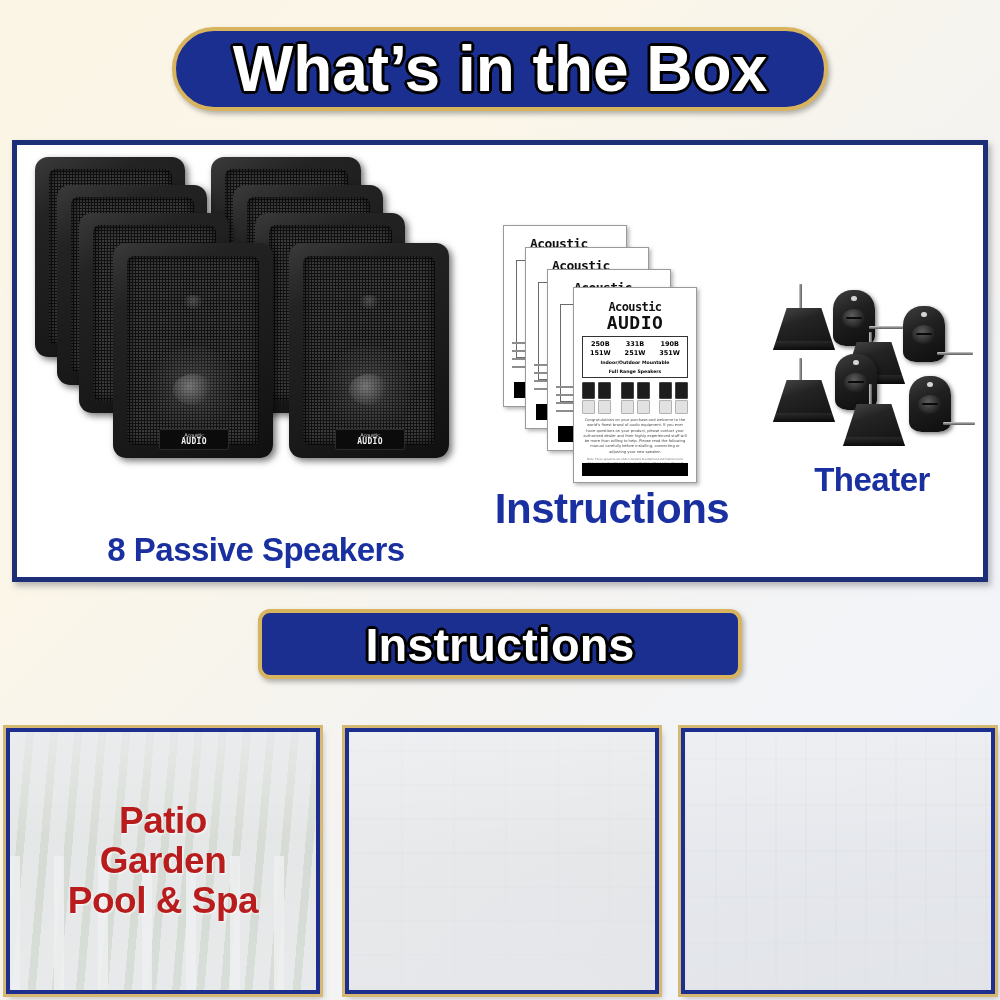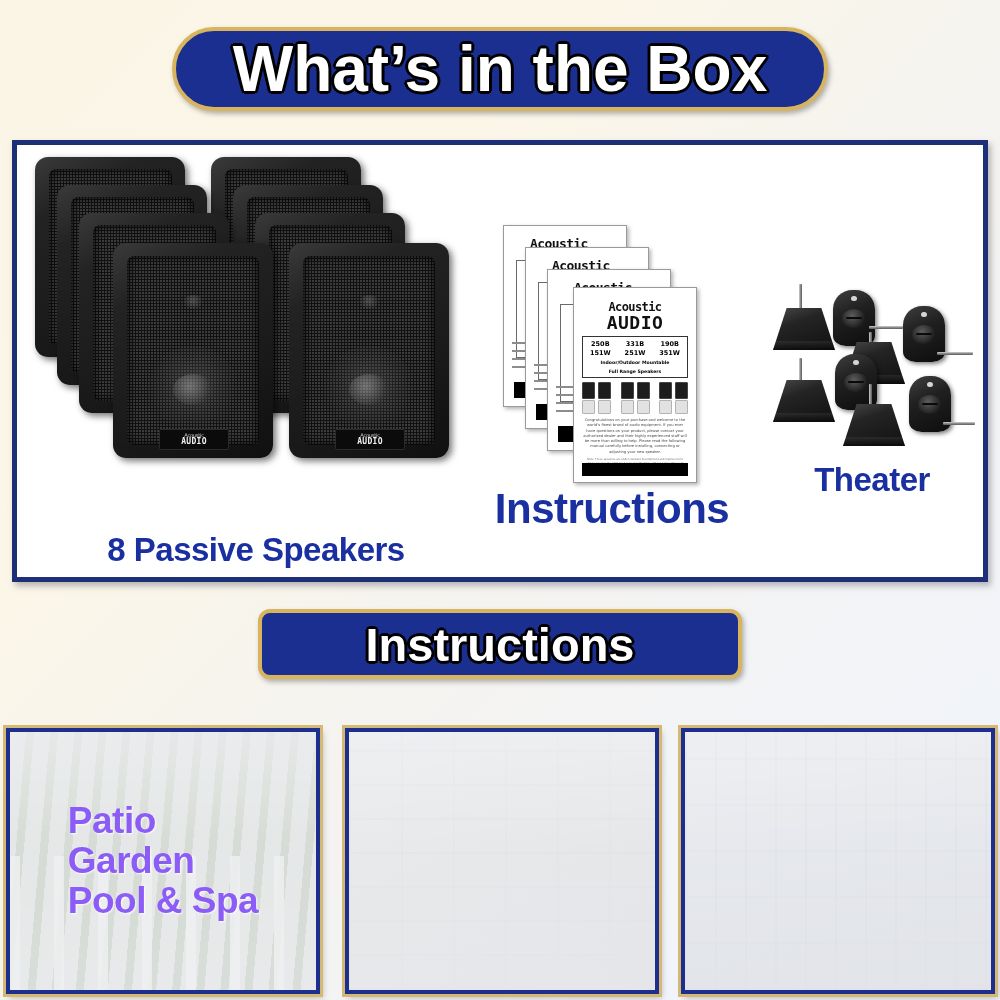--- a/index.html
+++ b/index.html
@@ -276,25 +276,25 @@
     align-items: center;
     justify-content: center;
   }
   .app-photo {
     position: absolute; inset: 0;
     opacity: 0.30;
   }
   .app-label {
     position: relative;
     z-index: 3;
-    color: #8b5cf6;
+    color: #b91c1c;
     font-weight: bold;
     font-size: 37px;
     line-height: 1.08;
-    text-align: left;
+    text-align: center;
     white-space: pre-line;
     letter-spacing: -0.5px;
     text-shadow: 1px 1px 2px rgba(255,255,255,0.9);
   }
   #app-panel-0 { left: 6px; }
   #app-panel-1 { left: 345px; }
   #app-panel-2 { left: 681px; }
 
   
   #photo-0 {

